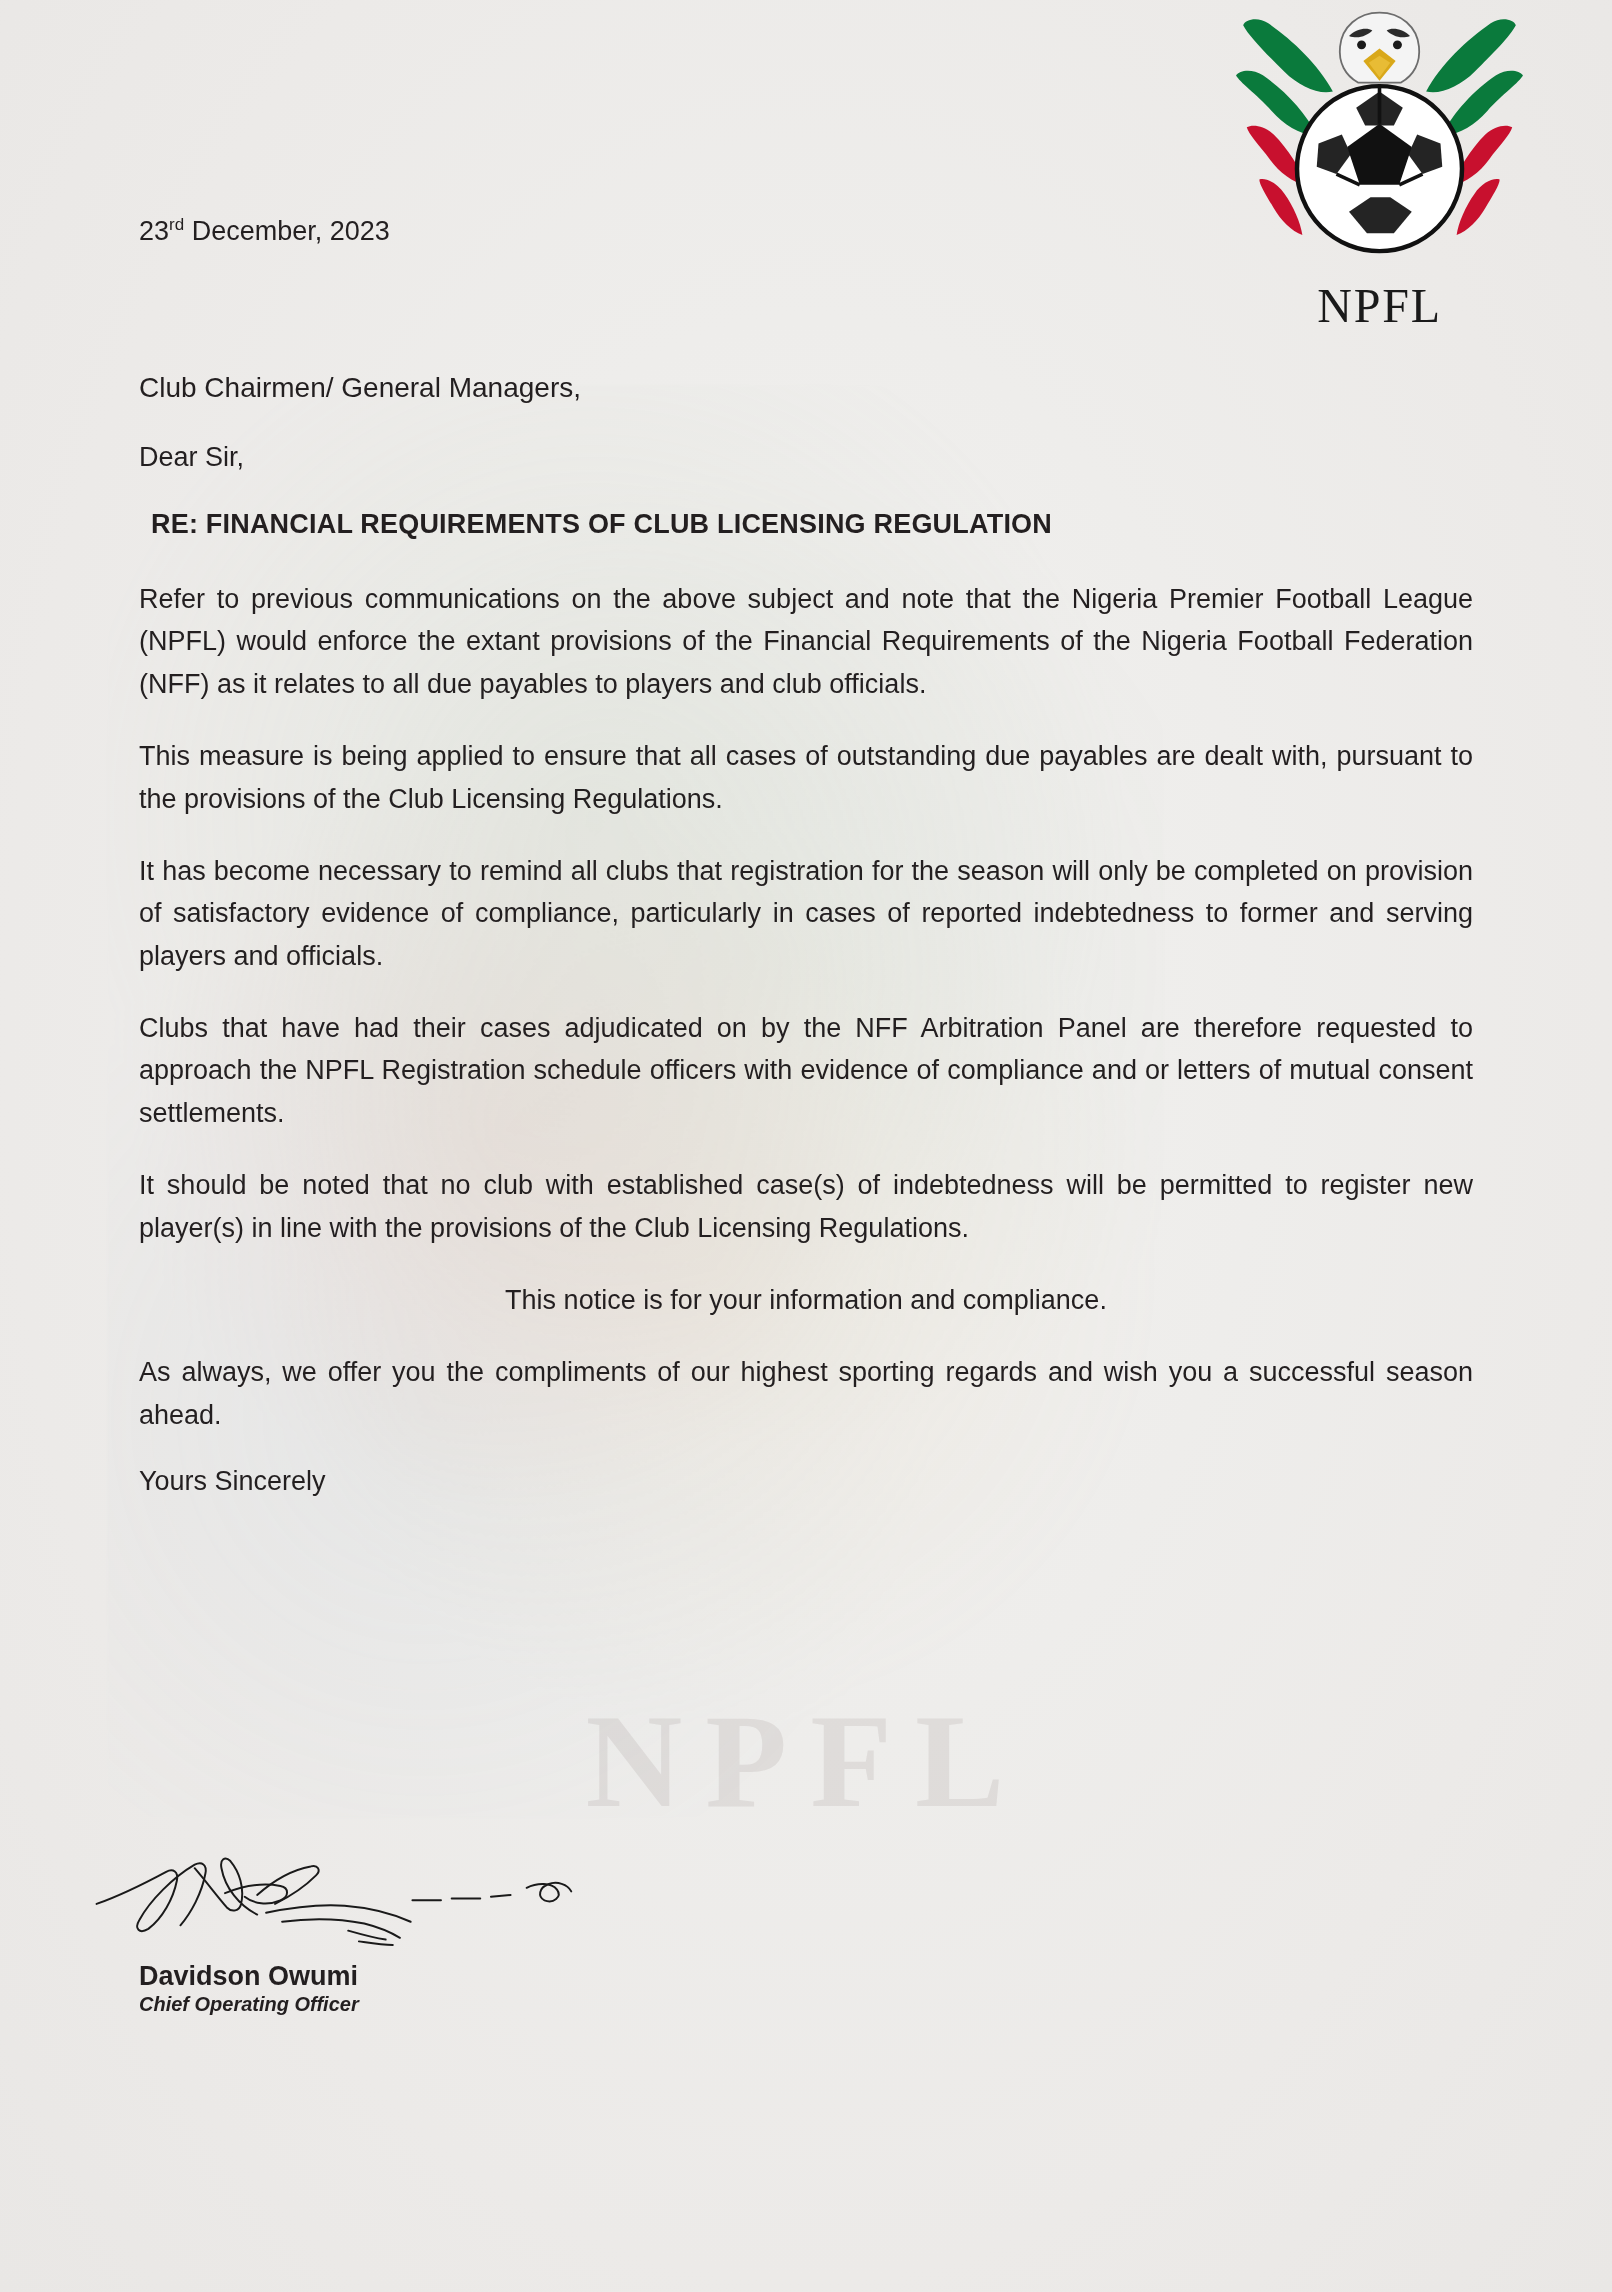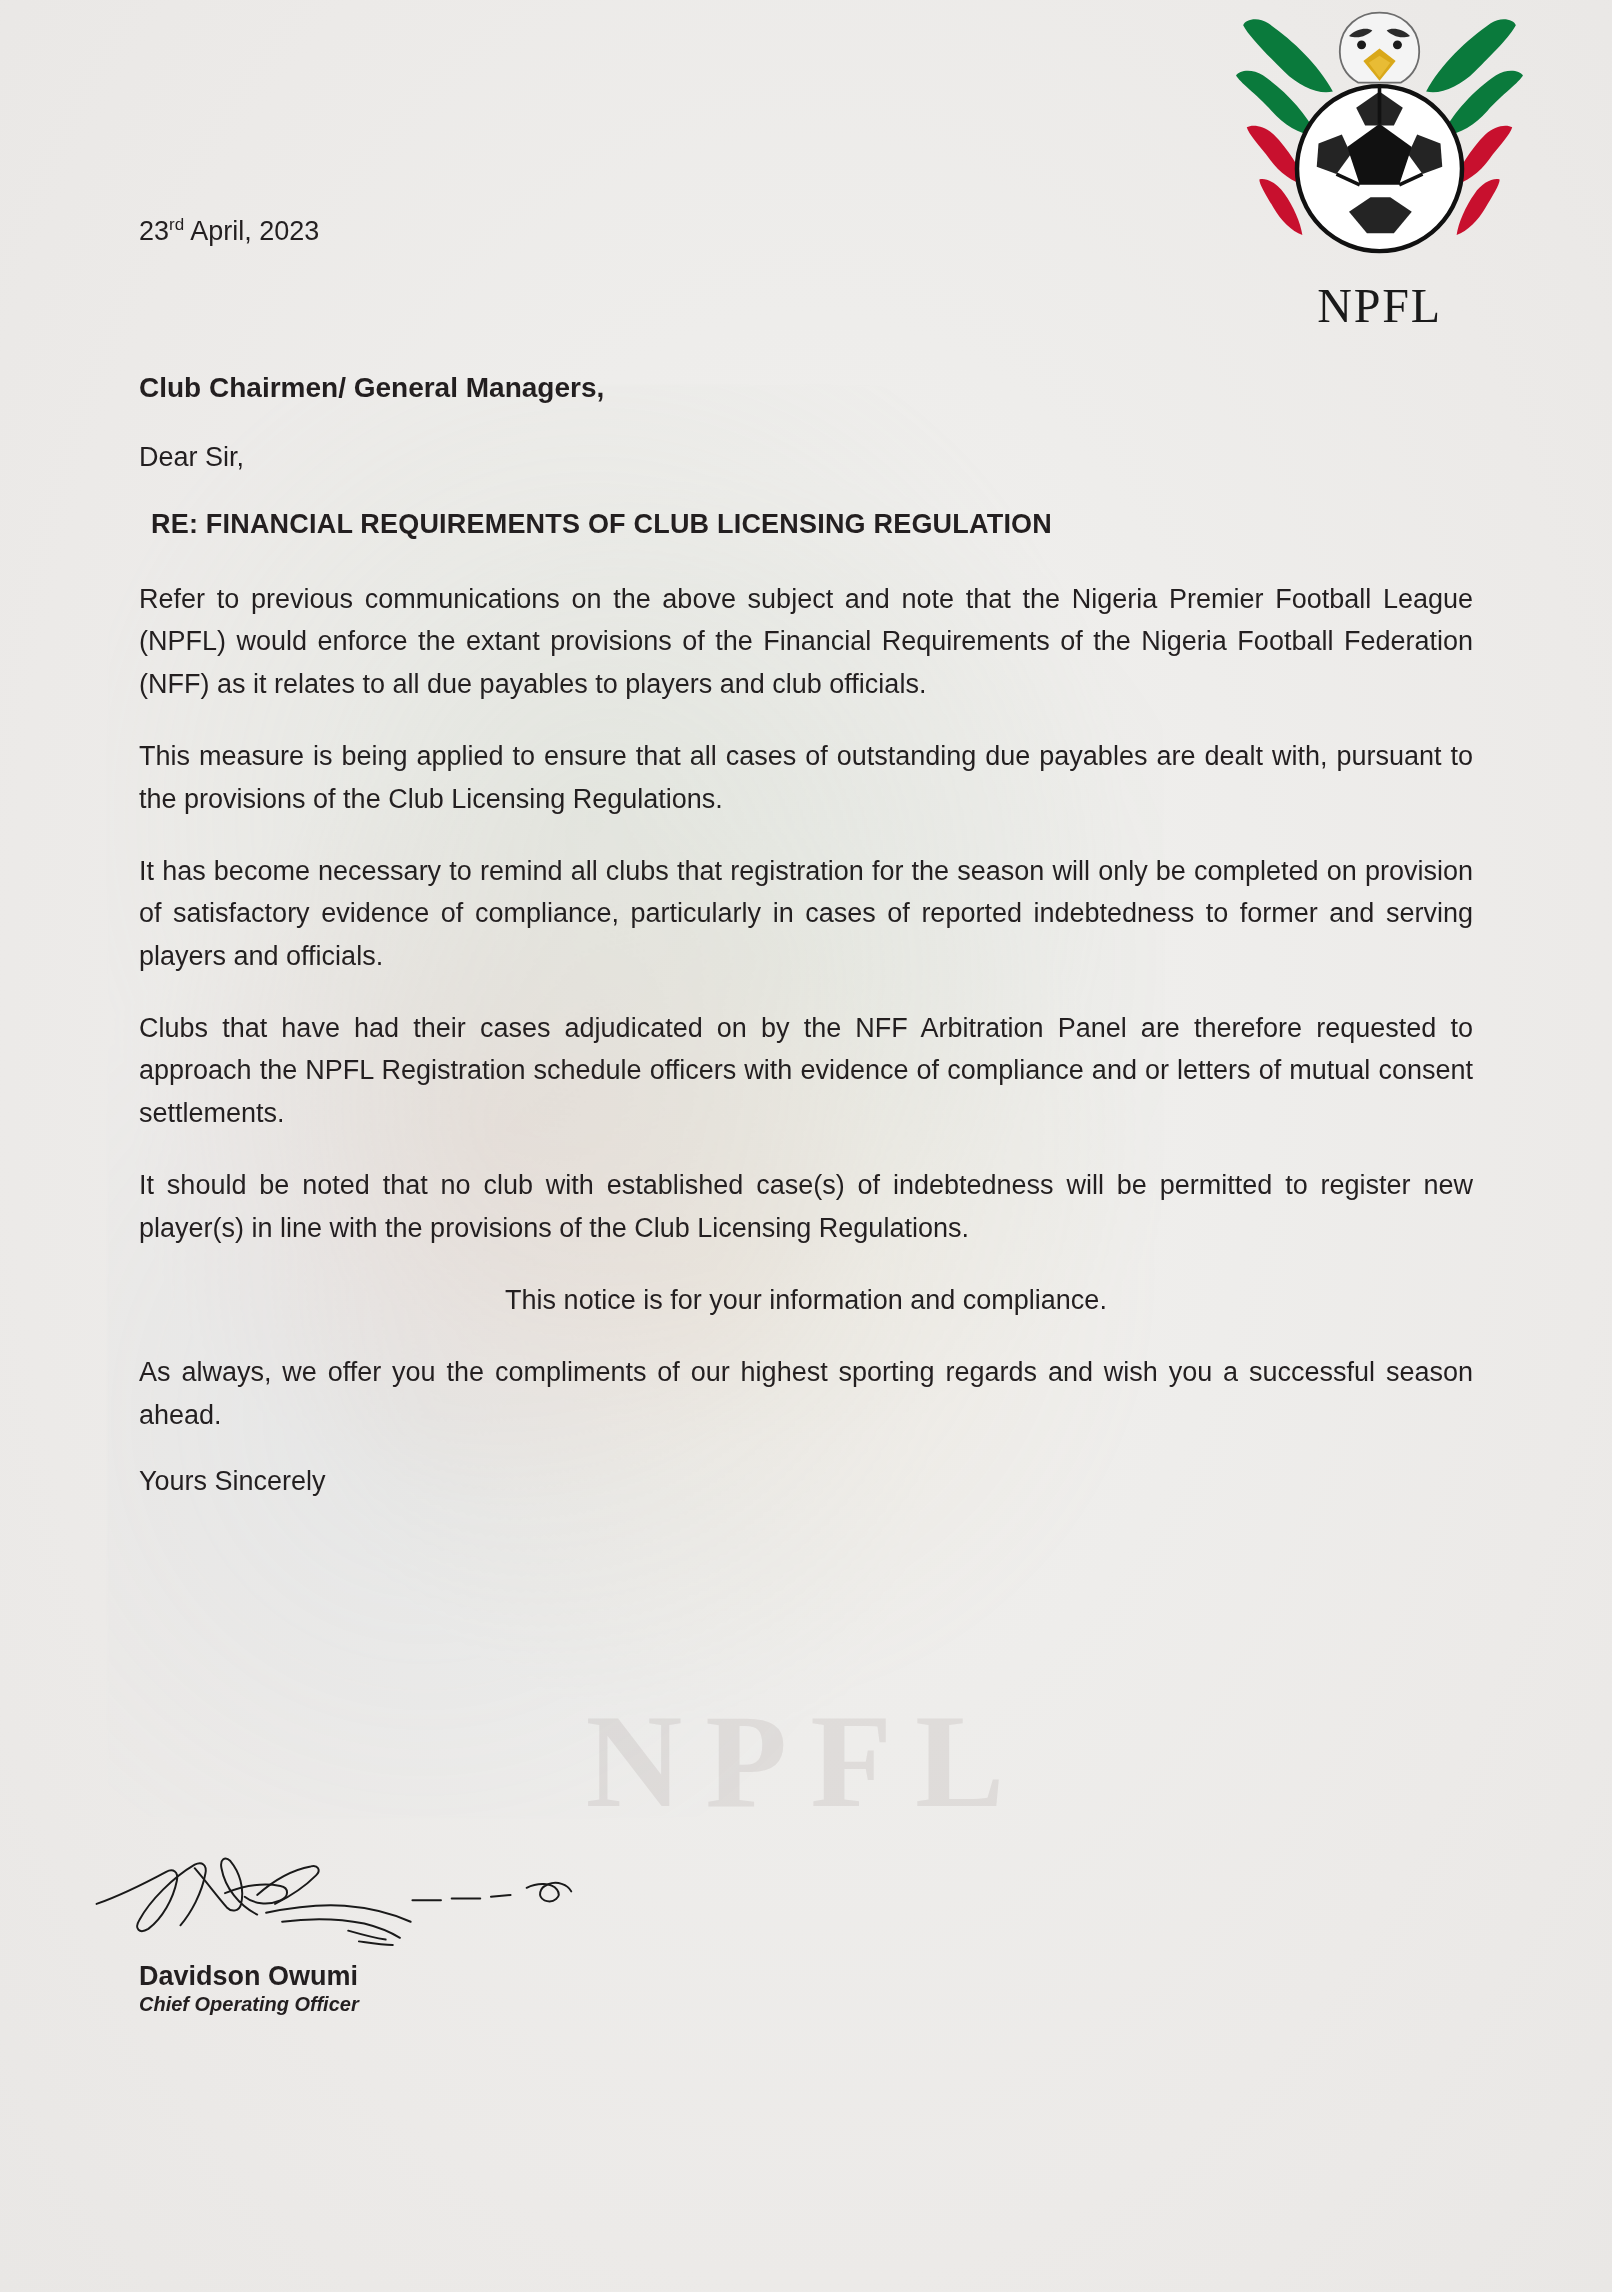--- a/index.html
+++ b/index.html
@@ -86,21 +86,21 @@
   .date sup { font-size: 17px; vertical-align: super; }
 
   .body-block {
     position: absolute;
     left: 139px;
     top: 372px;
     width: 1334px;
   }
   .salutation-bold {
     font-size: 28px;
-    font-weight: bold;
+    font-weight: normal;
     color: #231f20;
     margin: 0 0 38px 0;
   }
   .line {
     font-size: 27px;
     color: #231f20;
     margin: 0 0 36px 0;
   }
   .subject {
     font-size: 27px;
@@ -185,21 +185,21 @@
           <polygon points="126,226 150,210 172,210 196,226 176,250 146,250" fill="#111111" opacity="0.92"></polygon>
           <path d="M160 86 L 160 128" stroke="#111" stroke-width="4"></path>
           <path d="M112 184 L 138 196" stroke="#111" stroke-width="4"></path>
           <path d="M208 184 L 182 196" stroke="#111" stroke-width="4"></path>
         </g>
       </svg>
       <div class="logo-word">NPFL</div>
     </div>
 
     <div class="date">
-      <span>23</span><sup>rd</sup><span> April, 2023</span>
+      <span>23</span><sup>rd</sup><span> December, 2023</span>
     </div>
 
     <div class="body-block">
       <p class="salutation-bold">Club Chairmen/ General Managers,</p>
       <p class="line">Dear Sir,</p>
       <p class="subject">RE: FINANCIAL REQUIREMENTS OF CLUB LICENSING REGULATION</p>
 
       <p class="para">Refer to previous communications on the above subject and note that the Nigeria Premier Football League (NPFL) would enforce the extant provisions of the Financial Requirements of the Nigeria Football Federation (NFF) as it relates to all due payables to players and club officials.</p>
       <p class="para">This measure is being applied to ensure that all cases of outstanding due payables are dealt with, pursuant to the provisions of the Club Licensing Regulations.</p>
       <p class="para">It has become necessary to remind all clubs that registration for the season will only be completed on provision of satisfactory evidence of compliance, particularly in cases of reported indebtedness to former and serving players and officials.</p>

